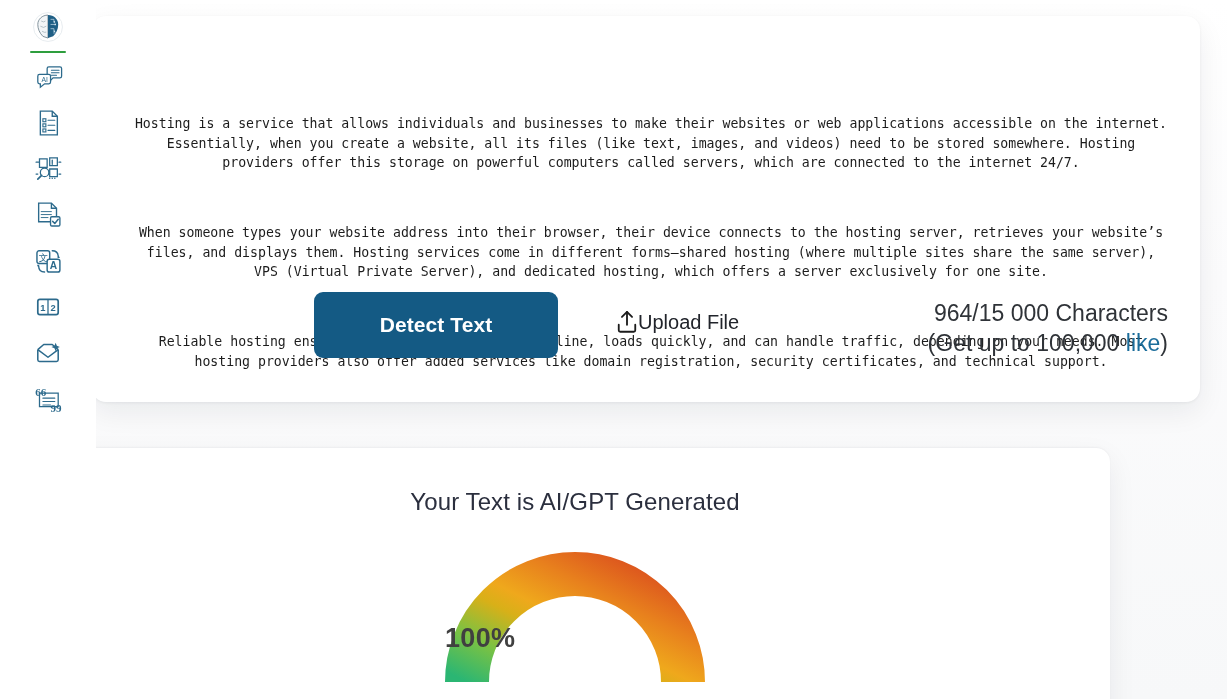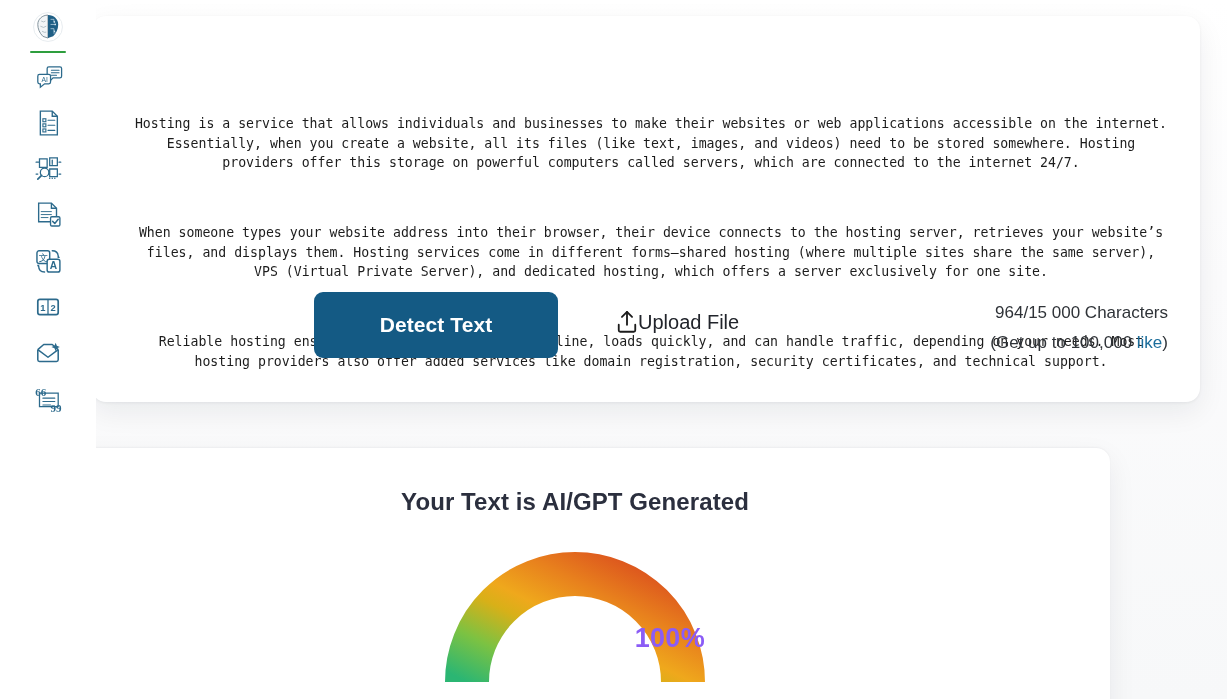--- a/index.html
+++ b/index.html
@@ -79,52 +79,52 @@
     display: flex; align-items: center; gap: 0;
     cursor: pointer;
   }
   #upload-wrap .up-icon { width: 22px; height: 24px; display: block; }
   #upload-label {
     font-size: 20px; color: #21242b; font-weight: normal;
   }
   #charcount {
     position: absolute; right: 2px; top: 6px;
     text-align: right;
-    font-size: 17px; color: #2f3338; line-height: 30px;
+    font-size: 23px; color: #2f3338; line-height: 30px;
   }
   #charcount .line2 { display: block; }
   #here-link { color: #1b6d9b; text-decoration: none; cursor: pointer; }
 
   
   #result-card {
     position: absolute;
     left: 40px; top: 448px;
     width: 1070px; height: 300px;
     background: #ffffff;
     border-radius: 14px 14px 0 0;
     box-shadow: 0 -1px 2px rgba(16,24,40,.04), 0 10px 28px rgba(16,24,40,.07);
     overflow: hidden;
   }
   #result-title {
     position: absolute; left: 0; right: 0; top: 40px;
     text-align: center;
-    font-size: 24px; font-weight: bold;
+    font-size: 24px; font-weight: normal;
     color: #2b2f3e;
     letter-spacing: .1px;
   }
   #gauge-wrap {
     position: absolute; left: 50%; top: 82px;
     transform: translateX(-50%);
     width: 260px; height: 180px;
   }
   #gauge-wrap svg { display: block; }
   #gauge-labels {
     position: absolute; left: 0; right: 0; top: 92px;
-    text-align: right;
-    color: #8b5cf6;
+    text-align: left;
+    color: #404040;
     font-weight: bold;
   }
   #gauge-percent { font-size: 27px; line-height: 33px; letter-spacing: .3px; }
   #gauge-sub { font-size: 27px; line-height: 33px; letter-spacing: .3px; }
 </style>
 </head>
 <body>
 
 <div id="app">
 

